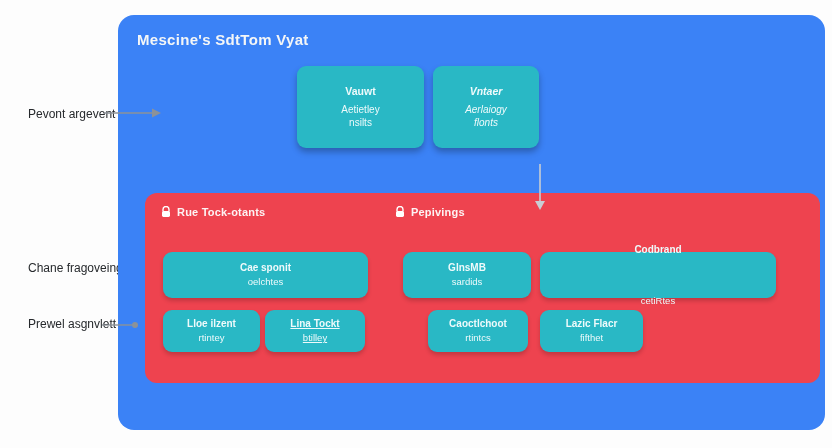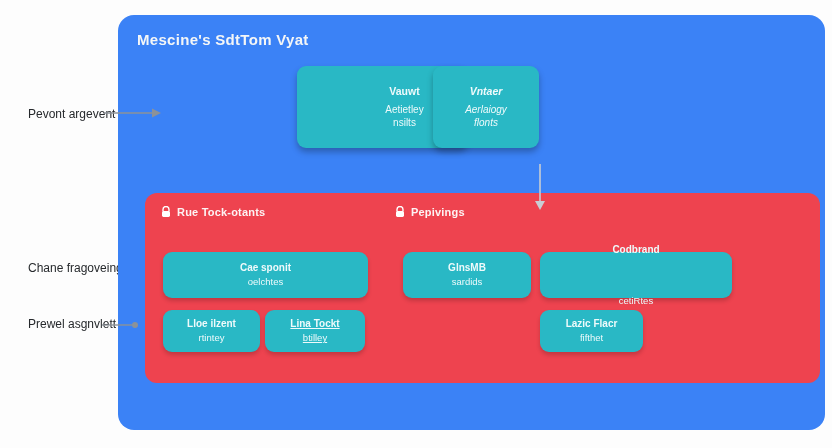--- a/index.html
+++ b/index.html
@@ -20,39 +20,39 @@
   
   .teal-box{
     position:absolute;background:#29b8c5;border-radius:9px;
     color:#eefafb;display:flex;flex-direction:column;
     align-items:center;justify-content:center;text-align:center;
     box-shadow:0 4px 6px rgba(0,0,0,.28);
   }
   .teal-box .bx-title{font-size:10.5px;font-weight:700;display:block;margin-bottom:6px;}
   .teal-box .bx-line{font-size:10px;font-weight:500;display:block;line-height:13px;}
   .top-box-1{left:42px;top:51px;width:127px;height:82px;}
-  .top-box-2{left:179px;top:51px;width:127px;height:82px;padding-left:44px;}
+  .top-box-2{left:179px;top:51px;width:127px;height:82px;}
   .top-box-3{left:315px;top:51px;width:106px;height:82px;font-style:italic;}
   
   .red-panel{
     position:absolute;left:27px;top:178px;width:645px;height:190px;
     background:#ee434f;border-radius:12px;padding-left:30px;
   }
   .red-header{
     position:absolute;top:13px;display:flex;align-items:center;gap:6px;
     color:#fdf3f3;font-size:11px;font-weight:600;letter-spacing:.2px;
   }
   .red-header.left{left:16px;}
   .red-header.right{left:250px;}
   .lock{width:10px;height:12px;display:inline-block;}
   
   .inner-box{box-shadow:0 3px 4px rgba(0,0,0,.18);}
   .r1-1{left:18px;top:59px;width:205px;height:46px;}
   .r1-2{left:258px;top:59px;width:128px;height:46px;}
-  .r1-3{left:395px;top:59px;width:192px;height:46px;gap:37px;}
+  .r1-3{left:395px;top:59px;width:236px;height:46px;gap:37px;}
   .r2-1{left:18px;top:117px;width:97px;height:42px;}
   .r2-2{left:120px;top:117px;width:100px;height:42px;text-decoration:underline;}
   .r2-3{left:283px;top:117px;width:100px;height:42px;}
   .r2-4{left:395px;top:117px;width:103px;height:42px;}
   .r2-5{left:505px;top:117px;width:102px;height:42px;}
   .inner-box .bx-line{font-size:9.5px;}
   .inner-box .bx-title{font-size:10px;font-weight:700;margin-bottom:2px;}
   
   .left-label{
     position:absolute;color:#26292c;font-size:12px;font-weight:500;
@@ -123,20 +123,24 @@
     </div>
 
     <div class="teal-box inner-box r2-1">
       <span class="bx-title">Lloe ilzent</span>
       <span class="bx-line">rtintey</span>
     </div>
     <div class="teal-box inner-box r2-2">
       <span class="bx-title">Lina Tockt</span>
       <span class="bx-line">btilley</span>
     </div>
+    <div class="teal-box inner-box r2-3">
+      <span class="bx-title">Caoctlchoot</span>
+      <span class="bx-line">rtintcs</span>
+    </div>
     <div class="teal-box inner-box r2-4">
       <span class="bx-title">Lazic Flacr</span>
       <span class="bx-line">fifthet</span>
     </div>
   </div>
 </div>
 
 <svg class="connector arrow-right" width="58" height="14" viewBox="0 0 58 14">
   <line x1="0" y1="7" x2="48" y2="7" stroke="#8d9298" stroke-width="1.4"></line>
   <polygon points="48,2.5 57,7 48,11.5" fill="#8d9298"></polygon>

